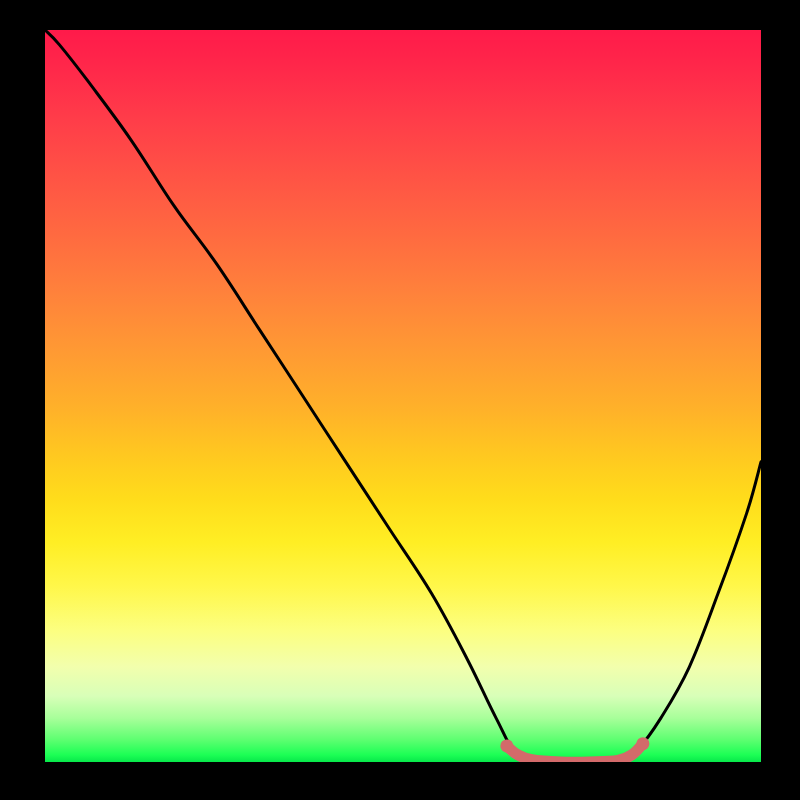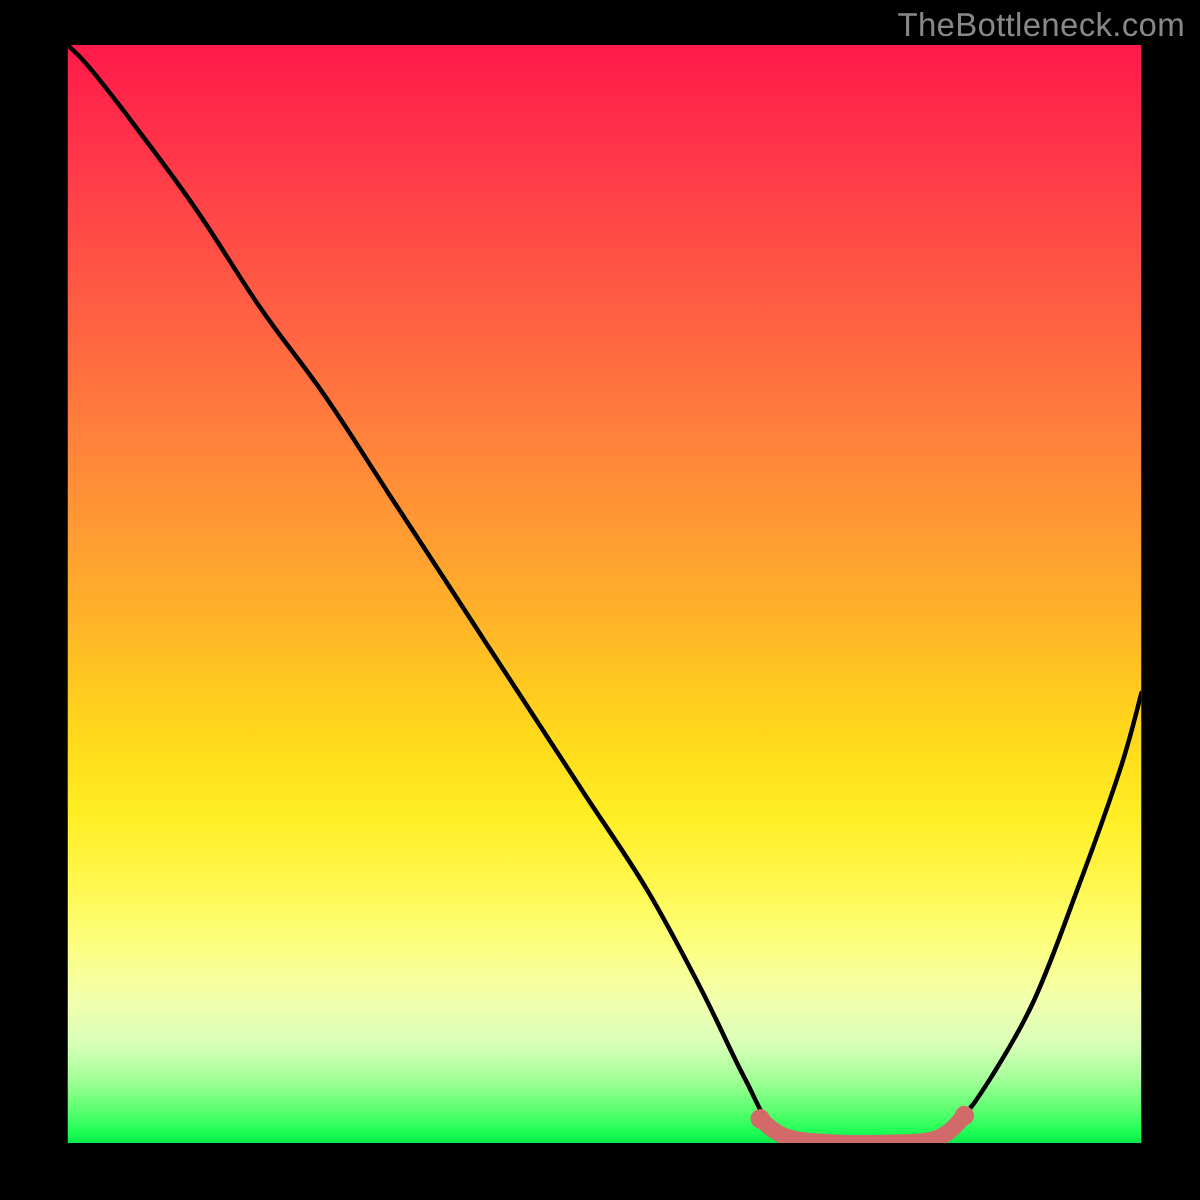--- a/index.html
+++ b/index.html
@@ -64,21 +64,20 @@
     inset: 0;
     width: 100%;
     height: 100%;
     overflow: visible;
   }
 </style>
 </head>
 <body>
 
 <div class="container">
-  <div class="watermark">TheBottleneck.com</div>
 
   <div class="plot-area">
     <div class="gradient"></div>
     <svg class="curve" viewBox="0 0 716 732" preserveAspectRatio="none">
       <path id="main-curve" fill="none" stroke="#000000" stroke-width="3" stroke-linecap="round" stroke-linejoin="round" d="M 0.0 0.0 C 2.6 2.6, 6.6 5.4, 14.3 14.6 C 22.1 23.9, 30.1 34.1, 43.0 51.2 C 55.8 68.4, 70.5 87.4, 85.9 109.8 C 101.4 132.2, 113.4 153.3, 128.9 175.7 C 144.3 198.1, 156.4 211.8, 171.8 234.2 C 187.3 256.6, 199.3 276.4, 214.8 300.1 C 230.3 323.8, 242.3 342.3, 257.8 366.0 C 273.2 389.7, 285.3 408.2, 300.7 431.9 C 316.2 455.6, 328.2 474.0, 343.7 497.8 C 359.1 521.5, 372.5 539.9, 386.6 563.6 C 400.8 587.4, 410.8 607.1, 422.4 629.5 C 434.0 651.9, 442.1 671.0, 451.1 688.1 C 460.1 705.2, 463.5 716.8, 472.6 724.7 C 481.6 732.6, 489.6 730.7, 501.2 732.0 C 512.8 733.3, 524.1 732.0, 537.0 732.0 C 549.9 732.0, 562.5 734.6, 572.8 732.0 C 583.1 729.4, 586.5 725.3, 594.3 717.4 C 602.0 709.5, 606.7 702.6, 615.8 688.1 C 624.8 673.6, 634.1 659.2, 644.4 636.8 C 654.7 614.4, 662.7 591.3, 673.0 563.6 C 683.4 536.0, 693.9 506.8, 701.7 483.1 C 709.4 459.4, 713.4 441.1, 716.0 431.9"></path>
       <path id="band-curve" fill="none" stroke="#d36a6a" stroke-width="11" stroke-linecap="round" stroke-linejoin="round" d="M 461.8 715.9 C 463.8 717.5, 468.0 722.2, 472.6 724.7 C 477.1 727.2, 479.1 728.5, 486.9 729.8 C 494.6 731.1, 505.2 731.6, 515.5 732.0 C 525.8 732.4, 533.8 732.3, 544.2 732.0 C 554.5 731.7, 565.1 731.9, 572.8 730.5 C 580.5 729.2, 582.6 727.7, 587.1 724.7 C 591.6 721.6, 595.9 715.7, 597.9 713.7"></path>
       <circle id="band-dot-left" r="6.5" fill="#d36a6a" cx="461.8" cy="715.9"></circle>
       <circle id="band-dot-right" r="6.5" fill="#d36a6a" cx="597.9" cy="713.7"></circle>
     </svg>
   </div>

